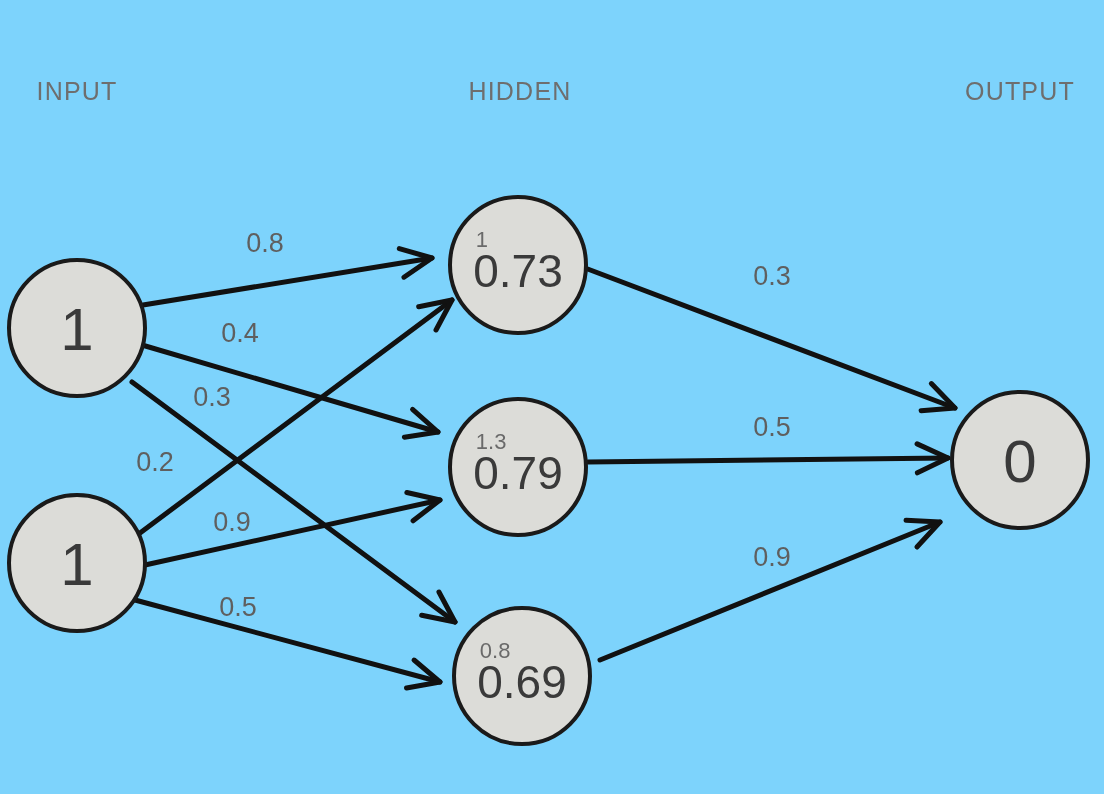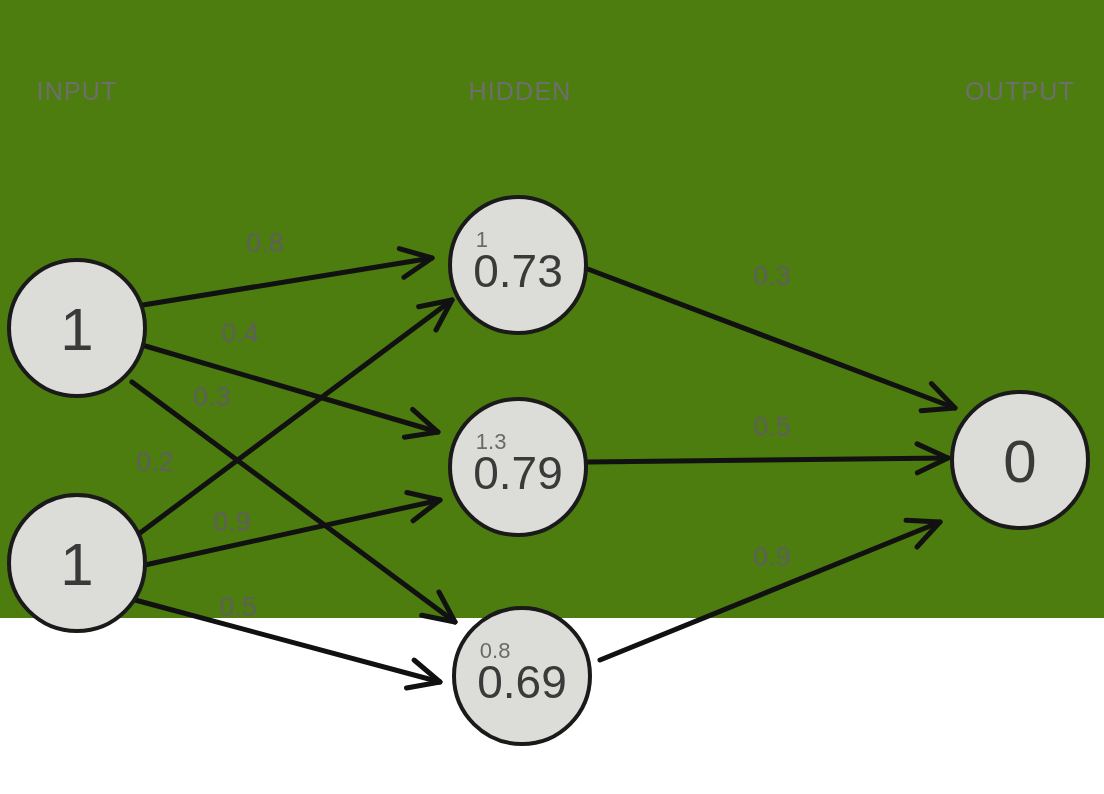--- a/index.html
+++ b/index.html
@@ -9,22 +9,22 @@
   }
   body {
     width: 1104px;
     height: 794px;
     font-family: "Liberation Sans", sans-serif;
     overflow: hidden;
   }
   #diagram-root {
     position: relative;
     width: 1104px;
-    height: 618px;
-    background: #4d7c0f;
+    height: 794px;
+    background: #7dd3fc;
   }
   svg.net {
     position: absolute;
     top: 0;
     left: 0;
     width: 1104px;
     height: 794px;
     display: block;
   }
   .layer-title {

